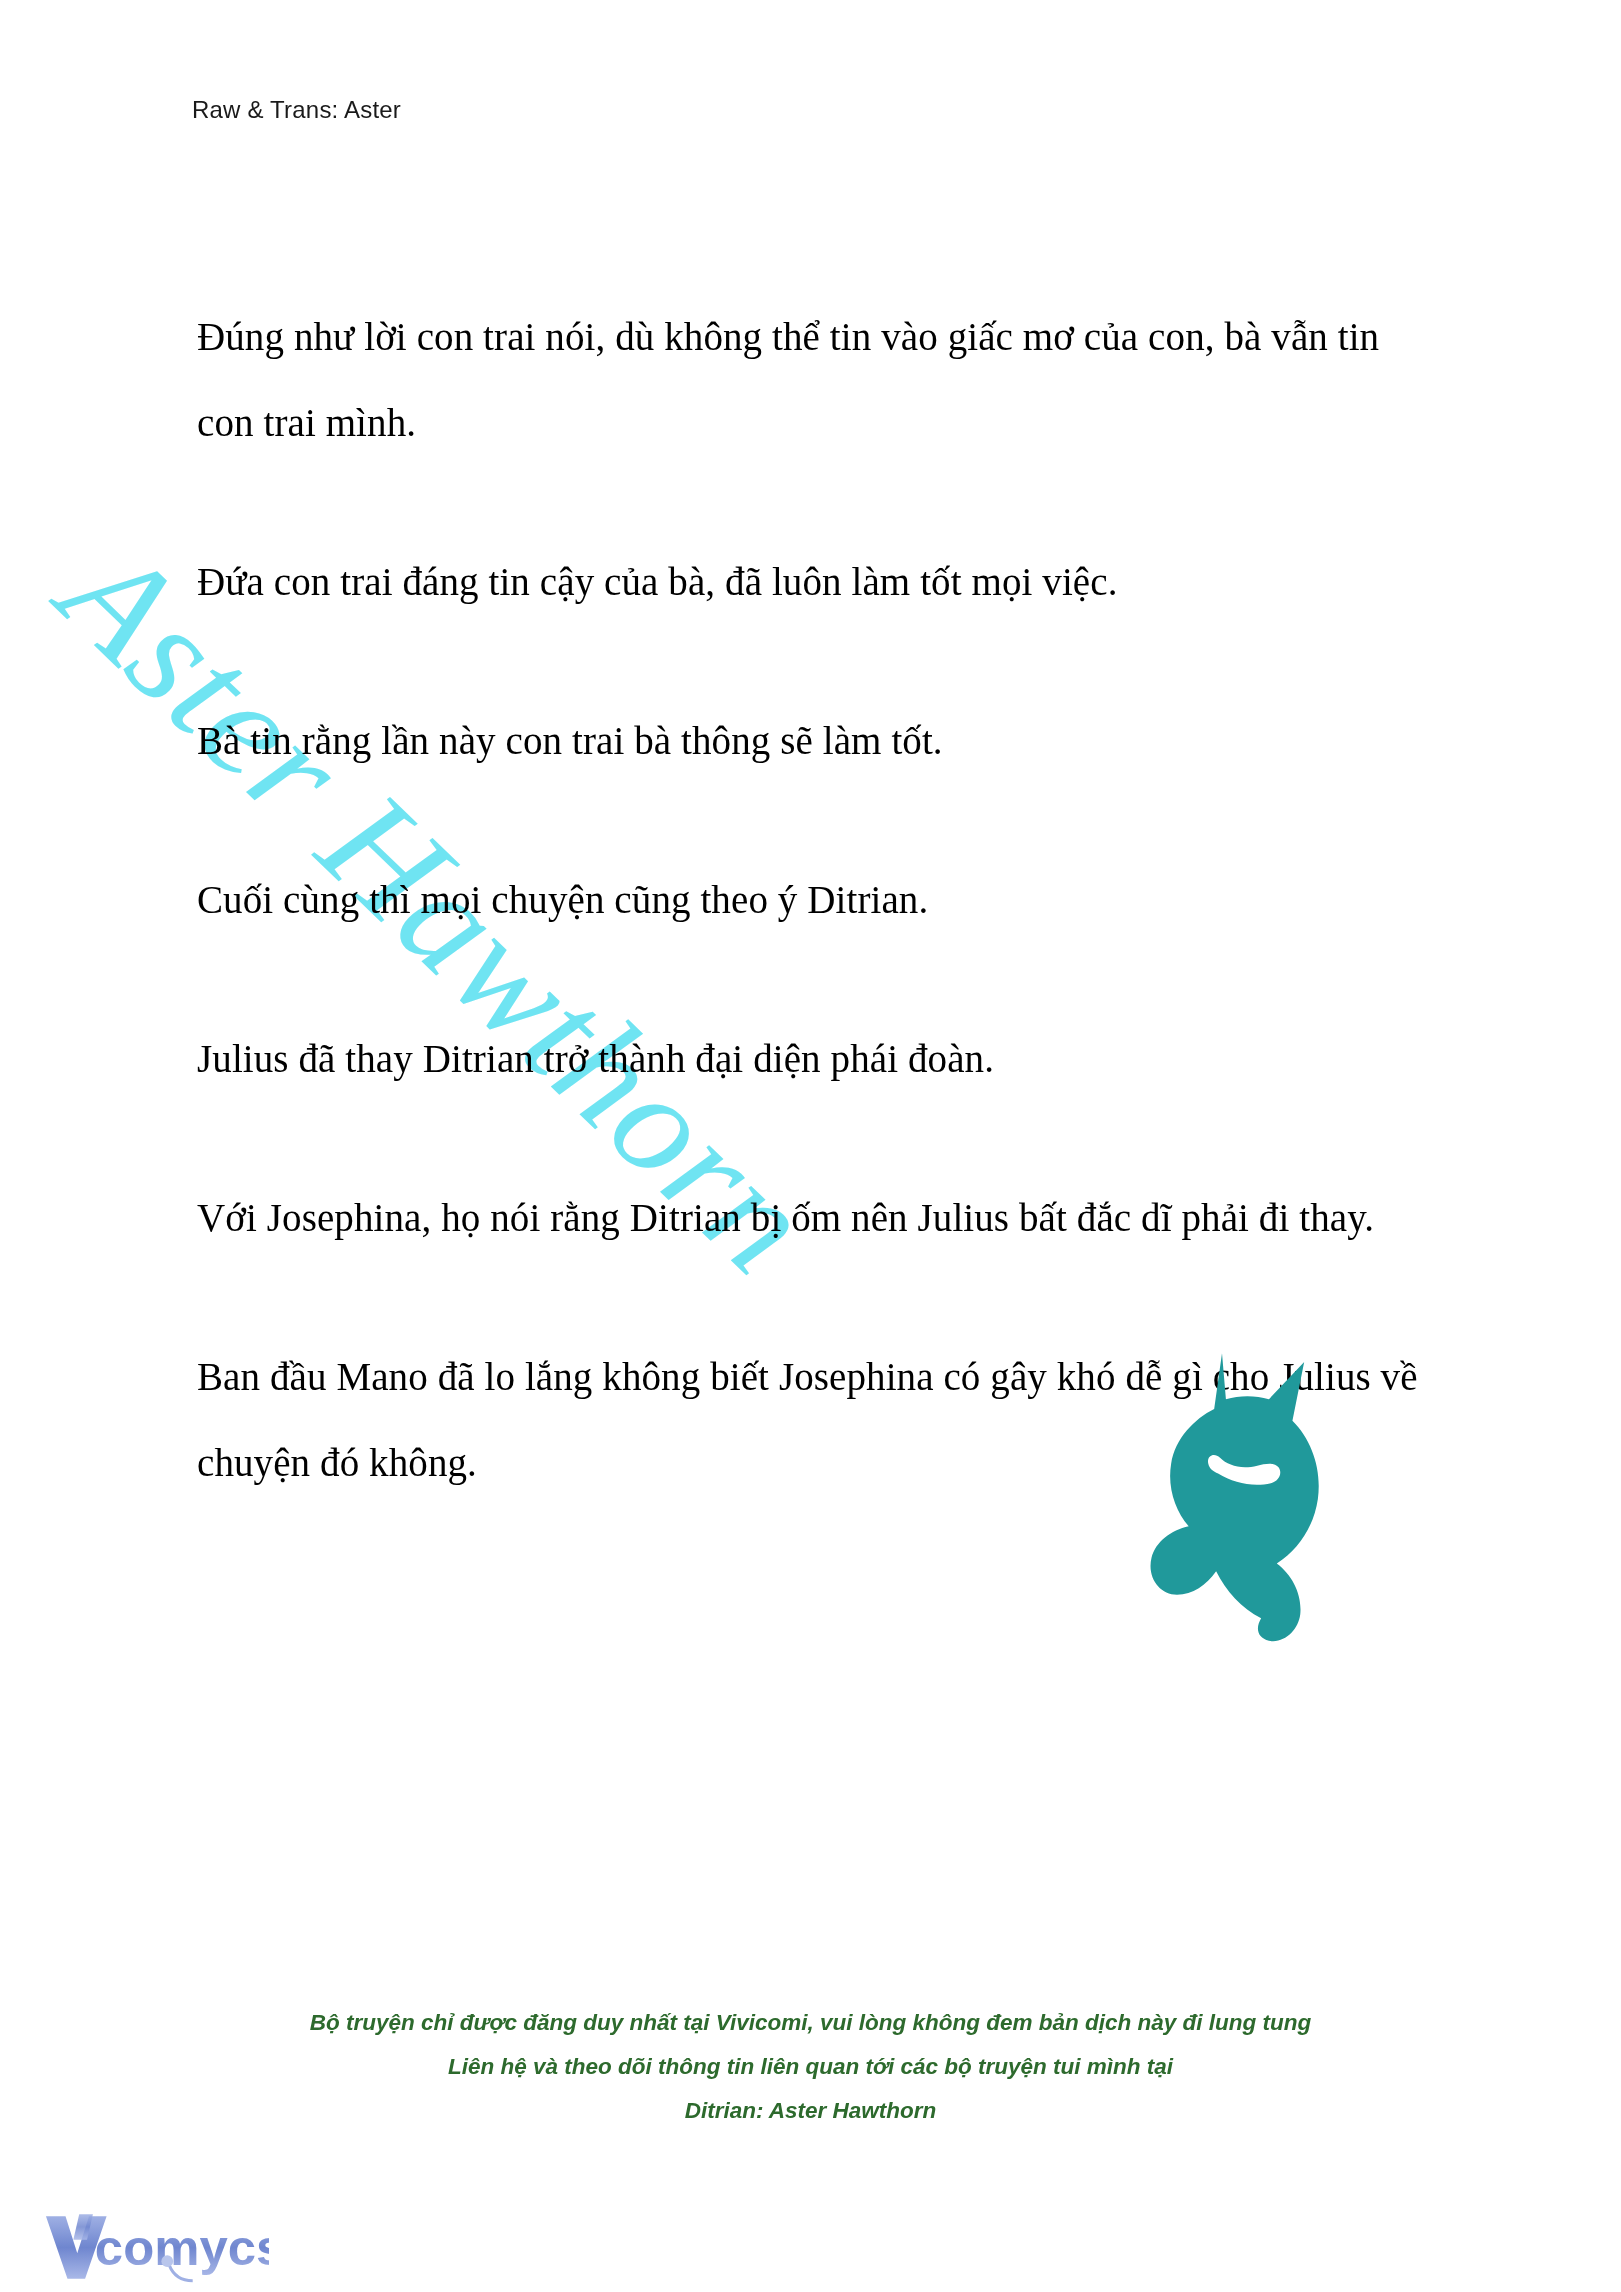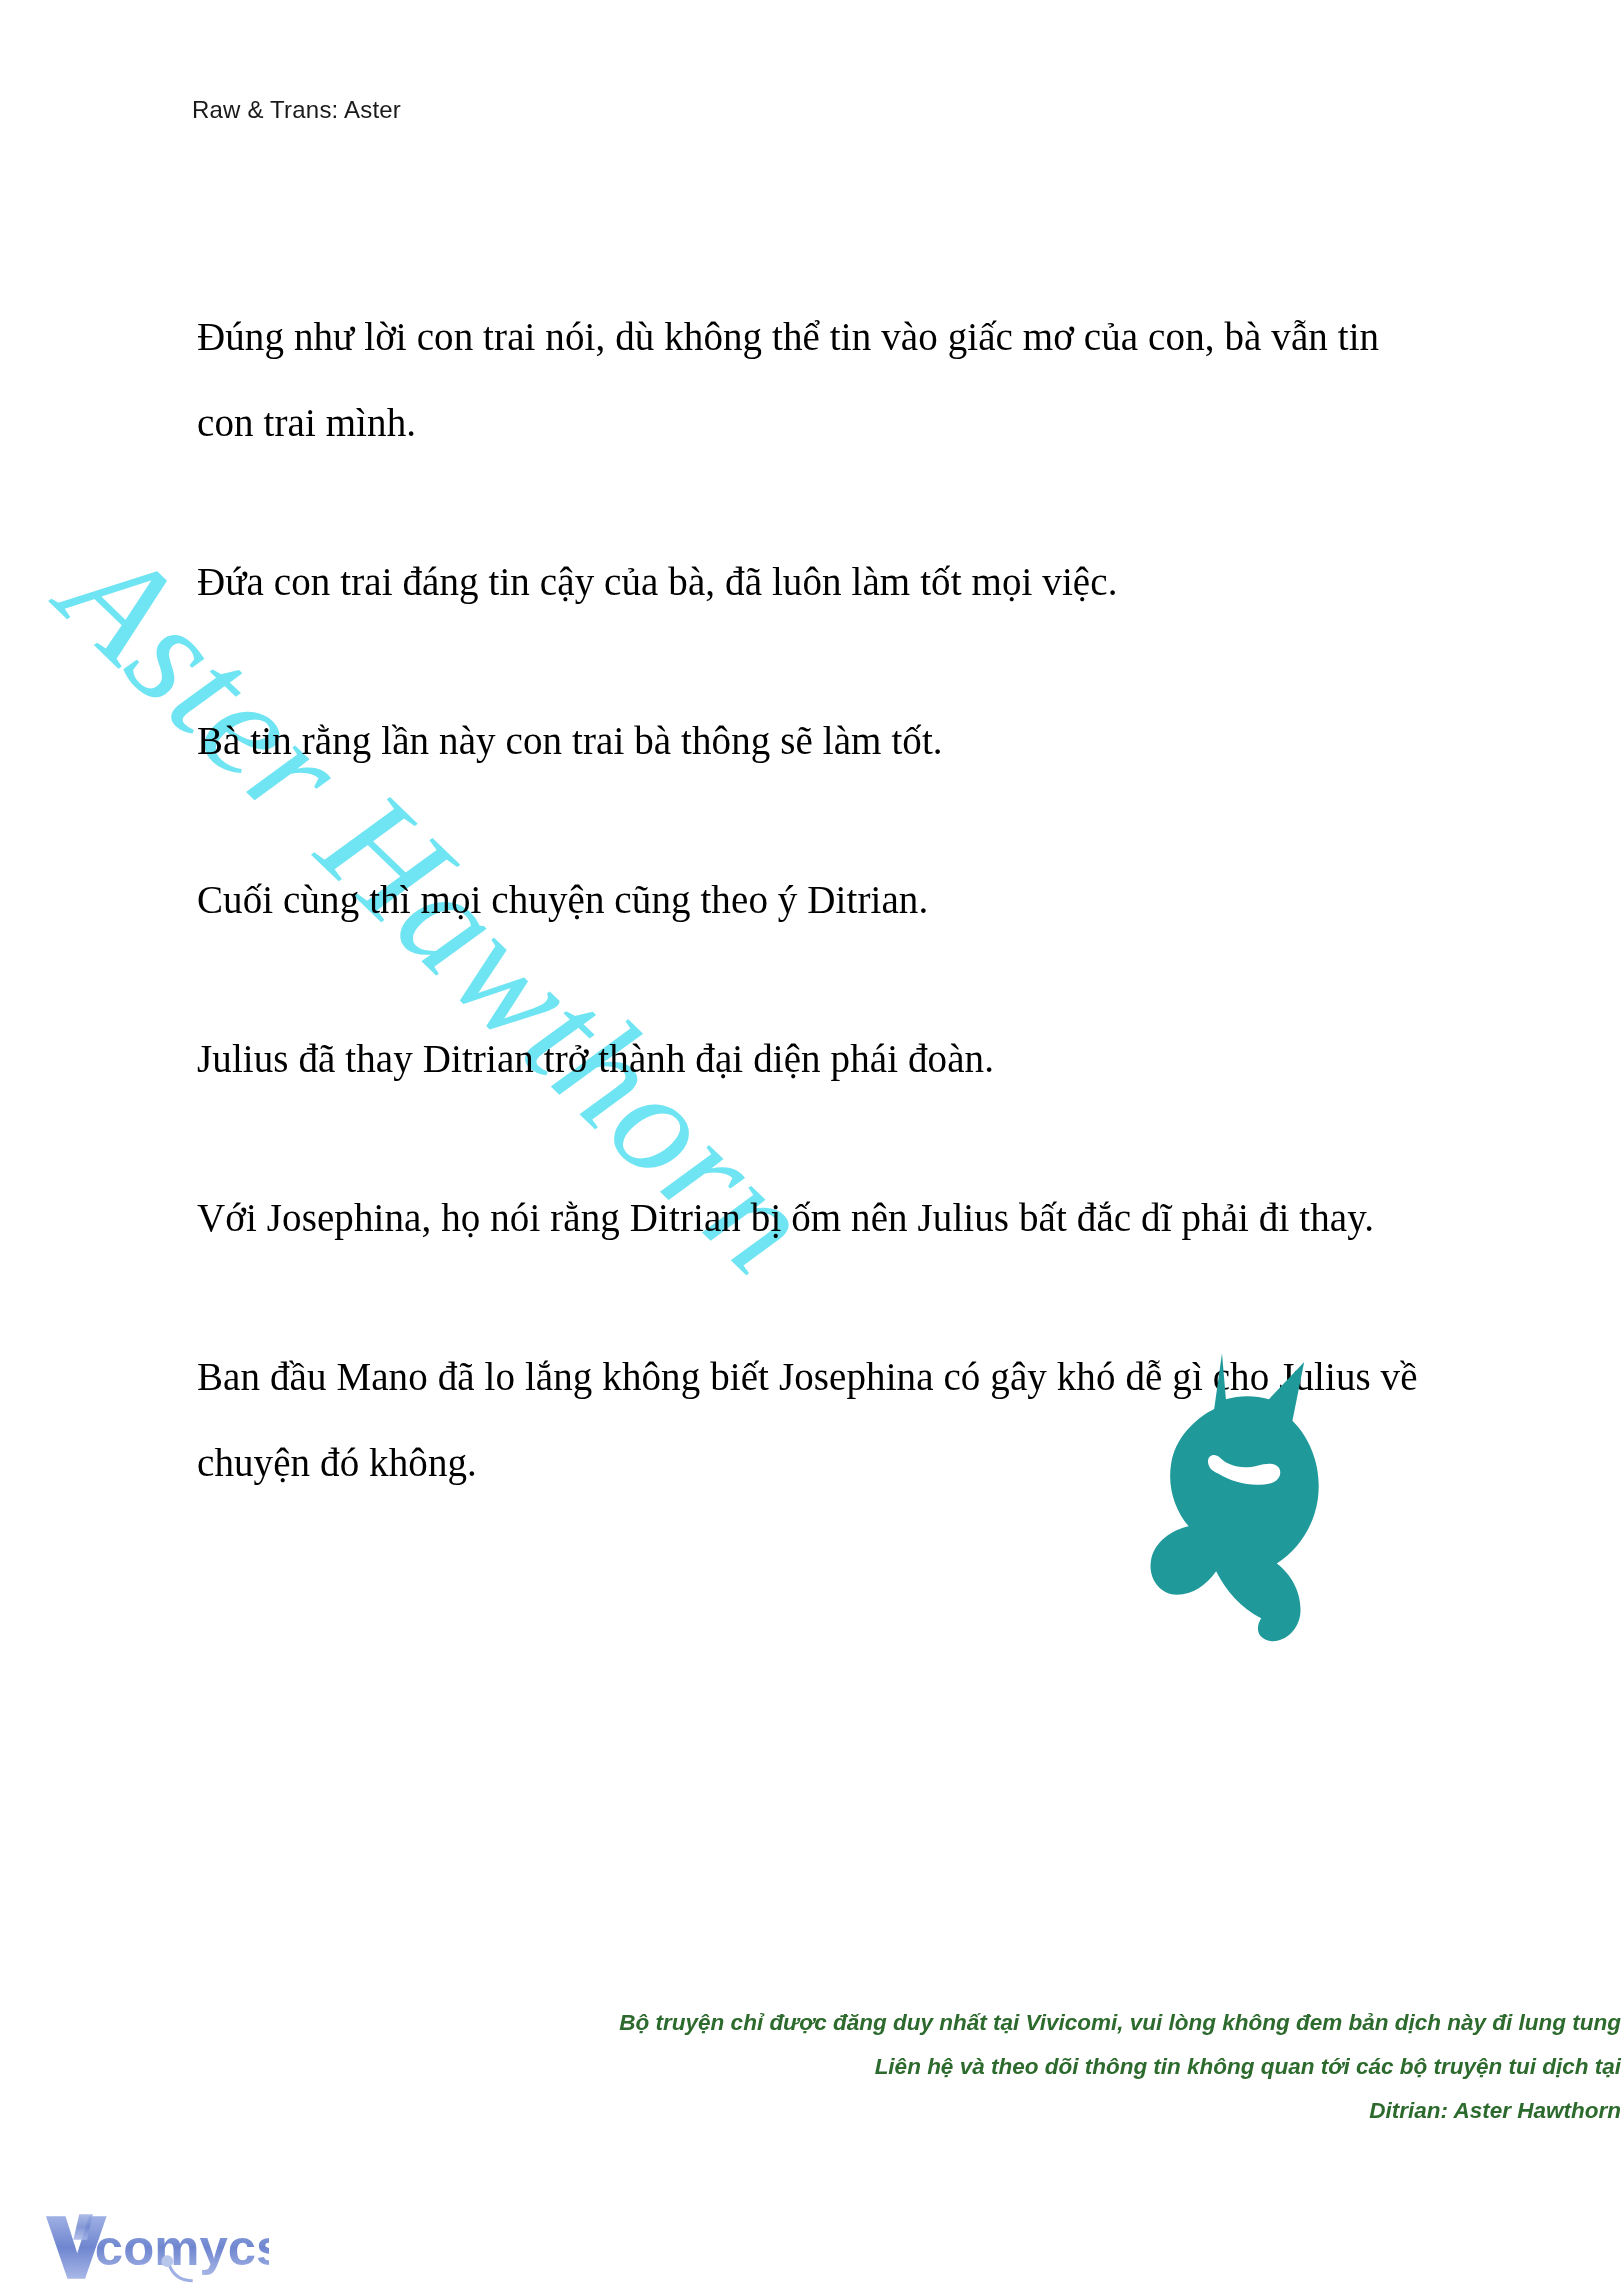--- a/index.html
+++ b/index.html
@@ -78,21 +78,21 @@
     z-index: 4;
     pointer-events: none;
   }
 
   
   .footer-note {
     position: absolute;
     left: 0;
     right: 0;
     top: 2001px;
-    text-align: right;
+    text-align: center;
     font-family: "Liberation Sans", "DejaVu Sans", sans-serif;
     font-weight: bold;
     font-style: italic;
     color: #2d6a2d;
     font-size: 22.5px;
     line-height: 44px;
     z-index: 5;
   }
   .footer-note div { white-space: nowrap; }
 
@@ -153,21 +153,21 @@
         C 146 116, 136 118, 128 120
         C 112 124, 98 120, 90 112
         C 84 106, 76 110, 78 118
         C 79 123, 83 126, 88 128
         Z" fill-rule="evenodd"></path>
     </svg>
   </div>
 
   <div class="footer-note">
     <div>Bộ truyện chỉ được đăng duy nhất tại Vivicomi, vui lòng không đem bản dịch này đi lung tung</div>
-    <div>Liên hệ và theo dõi thông tin không quan tới các bộ truyện tui dịch tại</div>
+    <div>Liên hệ và theo dõi thông tin liên quan tới các bộ truyện tui mình tại</div>
     <div>Ditrian: Aster Hawthorn</div>
   </div>
 
   <div class="logo">
     <svg viewBox="0 0 230 75" width="225" height="74" xmlns="http://www.w3.org/2000/svg" aria-hidden="true">
       <defs>
         <linearGradient id="logoGrad" x1="0" y1="0" x2="0" y2="1">
           <stop offset="0%" stop-color="#9fb0e4"></stop>
           <stop offset="50%" stop-color="#6f86cf"></stop>
           <stop offset="100%" stop-color="#a9b8e8"></stop>

